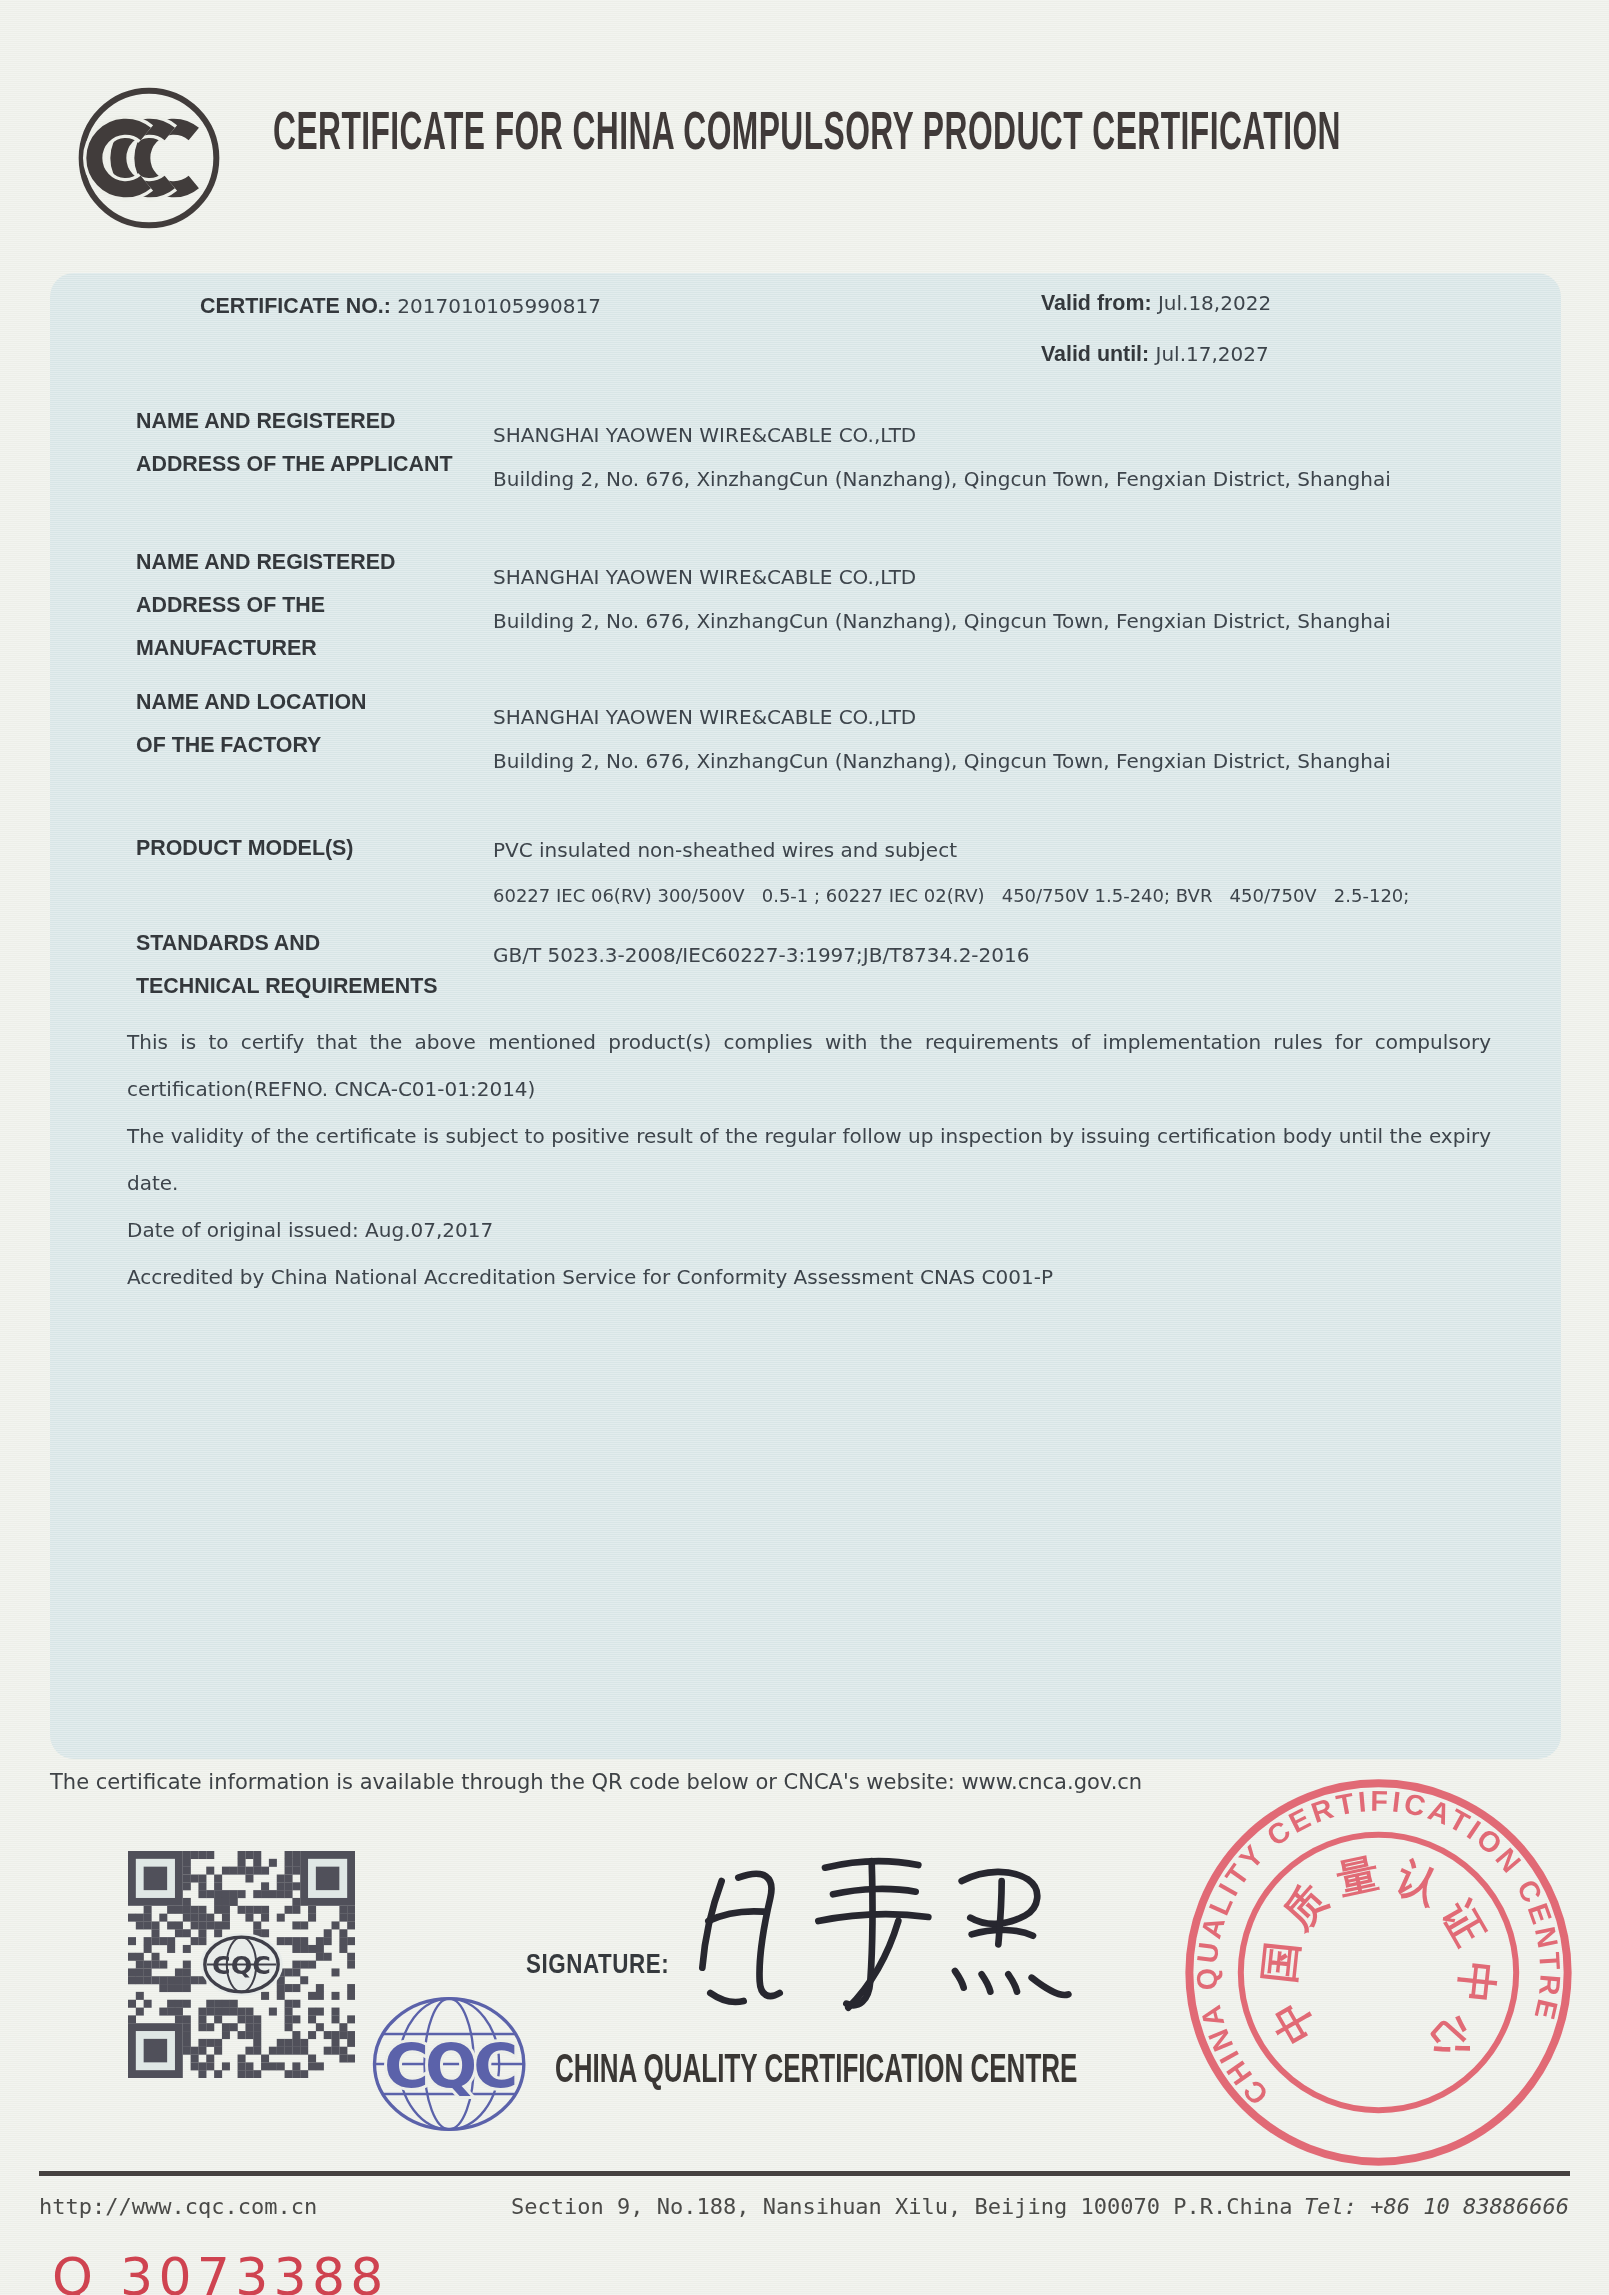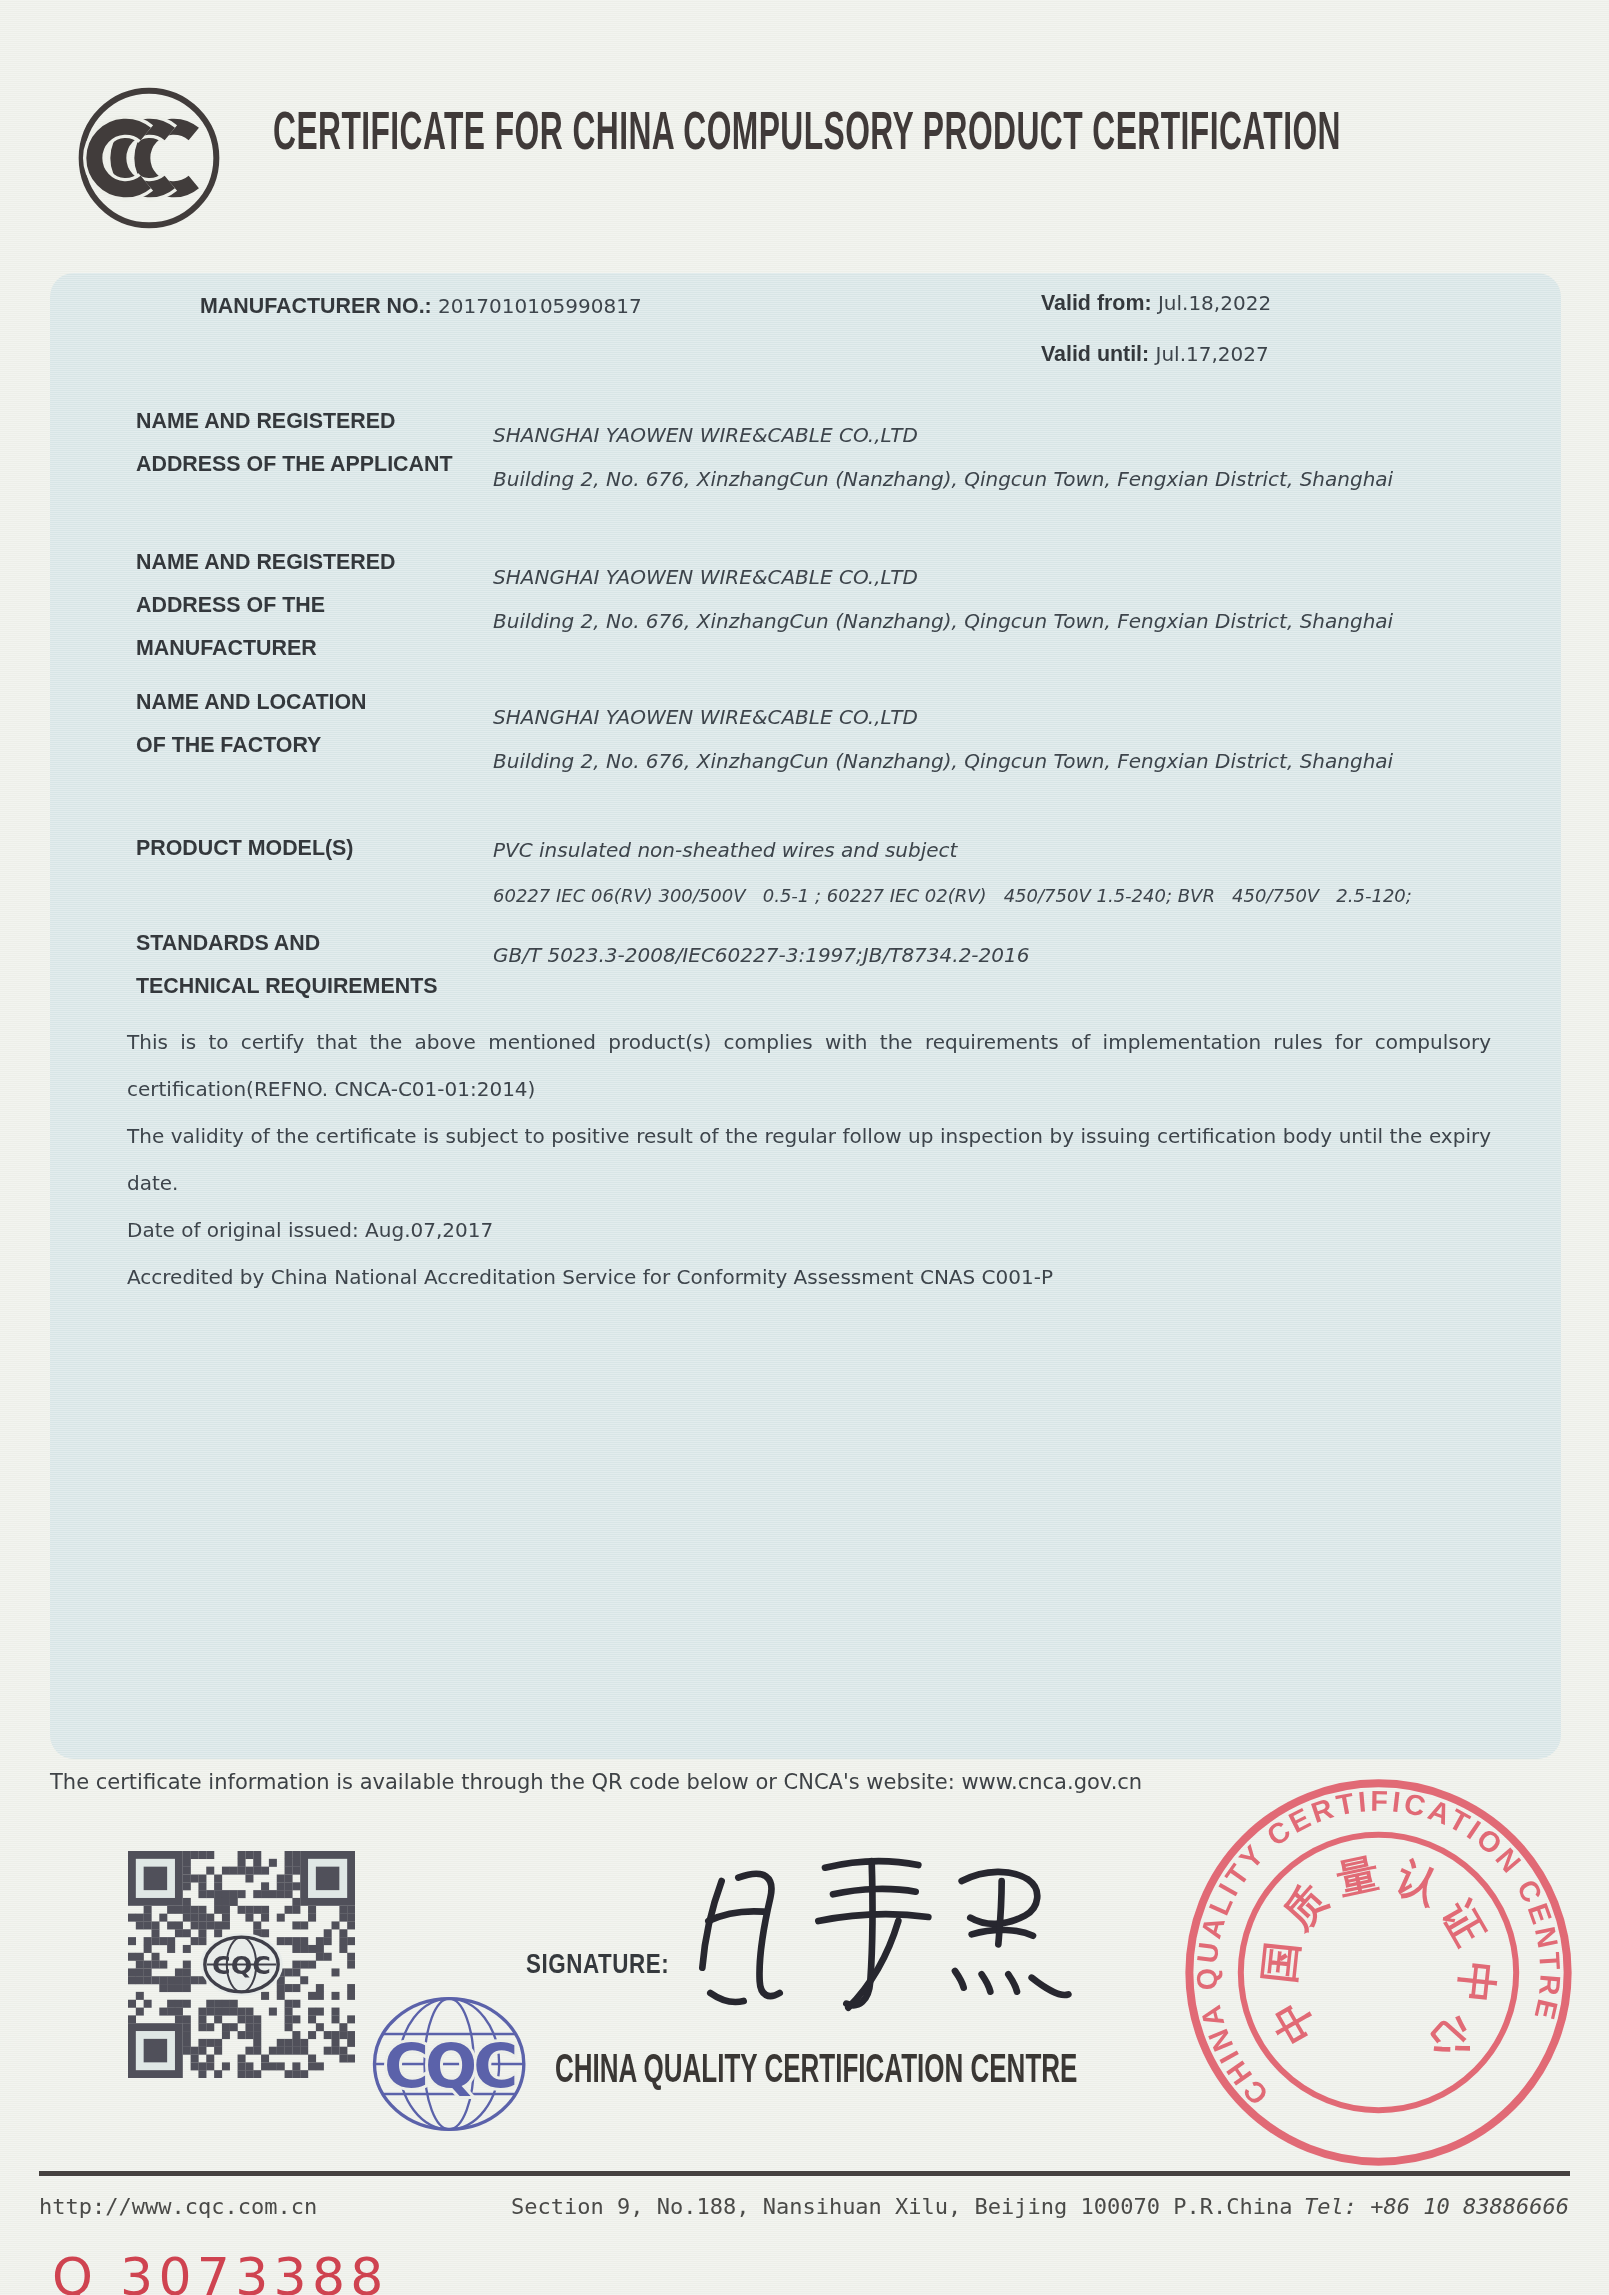--- a/index.html
+++ b/index.html
@@ -26,21 +26,21 @@
   .b-label{font-family:"Liberation Sans", sans-serif;font-weight:700;font-size:21.4px;color:#34383c;}
   .valid-row{position:absolute;left:1041px;font-size:20px;white-space:nowrap;}
   .valid-from{top:291px;} .valid-until{top:342px;}
   .field-label{
     position:absolute;left:136px;width:347px;
     font-family:"Liberation Sans", sans-serif;font-weight:700;font-size:21.4px;line-height:43px;
     color:#34383c;white-space:pre-line;
   }
   .field-value{
     position:absolute;left:493px;width:1015px;
-    font-size:20px;line-height:44px;white-space:pre-wrap;color:#3d444b;font-style:italic;
+    font-size:20px;line-height:44px;white-space:pre-wrap;color:#3d444b;
   }
   .value-nowrap{white-space:pre;font-size:18px;}
   .paragraphs{
     position:absolute;left:127px;top:1019px;width:1364px;
     font-size:20px;line-height:47px;
   }
   .paragraphs p{margin:0;text-align:justify;}
   .qr-note{
     position:absolute;left:50px;top:1770px;width:1511px;text-align:left;
     font-size:21px;color:#3e4246;
@@ -81,21 +81,21 @@
     <path d="M142.2,75 A47 47 0 1 0 142.2,147" fill="none" stroke="#edefe9" stroke-width="34"></path>
     <path d="M142.2,75 A47 47 0 1 0 142.2,147" fill="none" stroke="#413c3b" stroke-width="24"></path>
     <path d="M106.2,75 A47 47 0 1 0 106.2,147" fill="none" stroke="#edefe9" stroke-width="34"></path>
     <path d="M106.2,75 A47 47 0 1 0 106.2,147" fill="none" stroke="#413c3b" stroke-width="24"></path>
   </svg>
   <div class="doc-title">CERTIFICATE FOR CHINA COMPULSORY PRODUCT CERTIFICATION</div>
 
   <div class="panel"></div>
 
   <div class="certno-row">
-    <span class="b-label">MANUFACTURER NO.:</span>
+    <span class="b-label">CERTIFICATE NO.:</span>
     <span>2017010105990817</span>
   </div>
   <div class="valid-row valid-from">
     <span class="b-label">Valid from:</span>
     <span>Jul.18,2022</span>
   </div>
   <div class="valid-row valid-until">
     <span class="b-label">Valid until:</span>
     <span>Jul.17,2027</span>
   </div>

